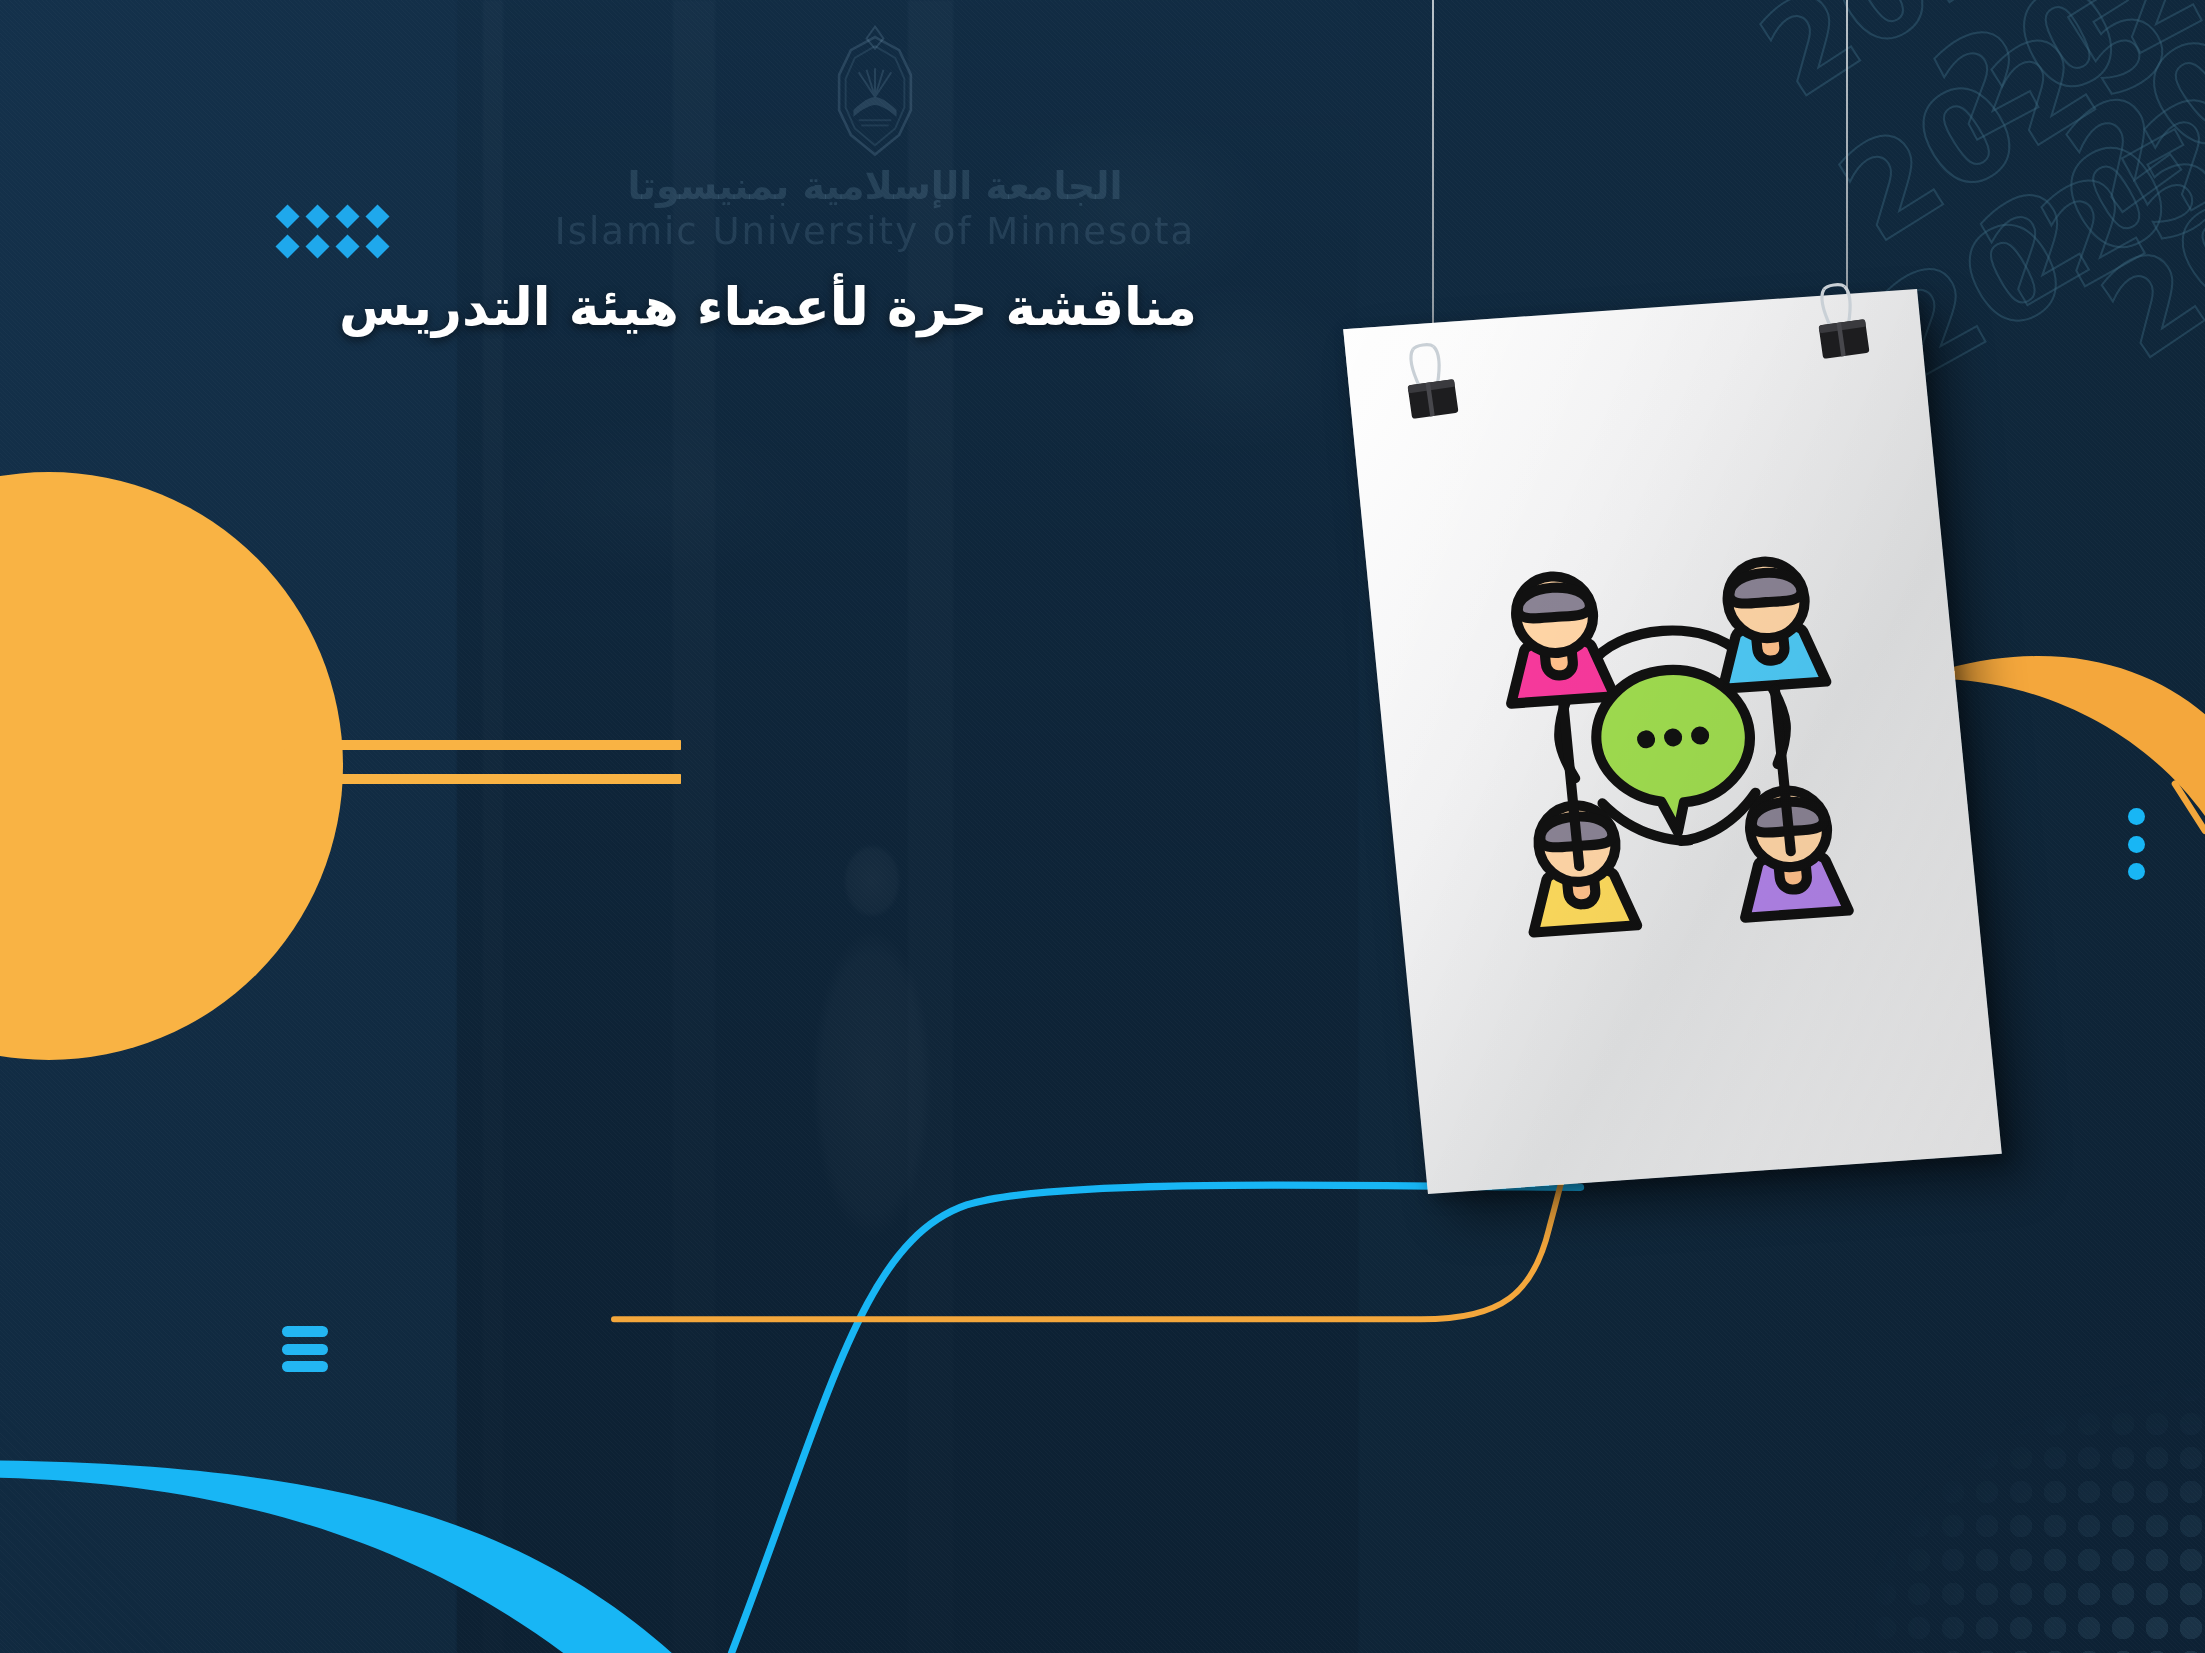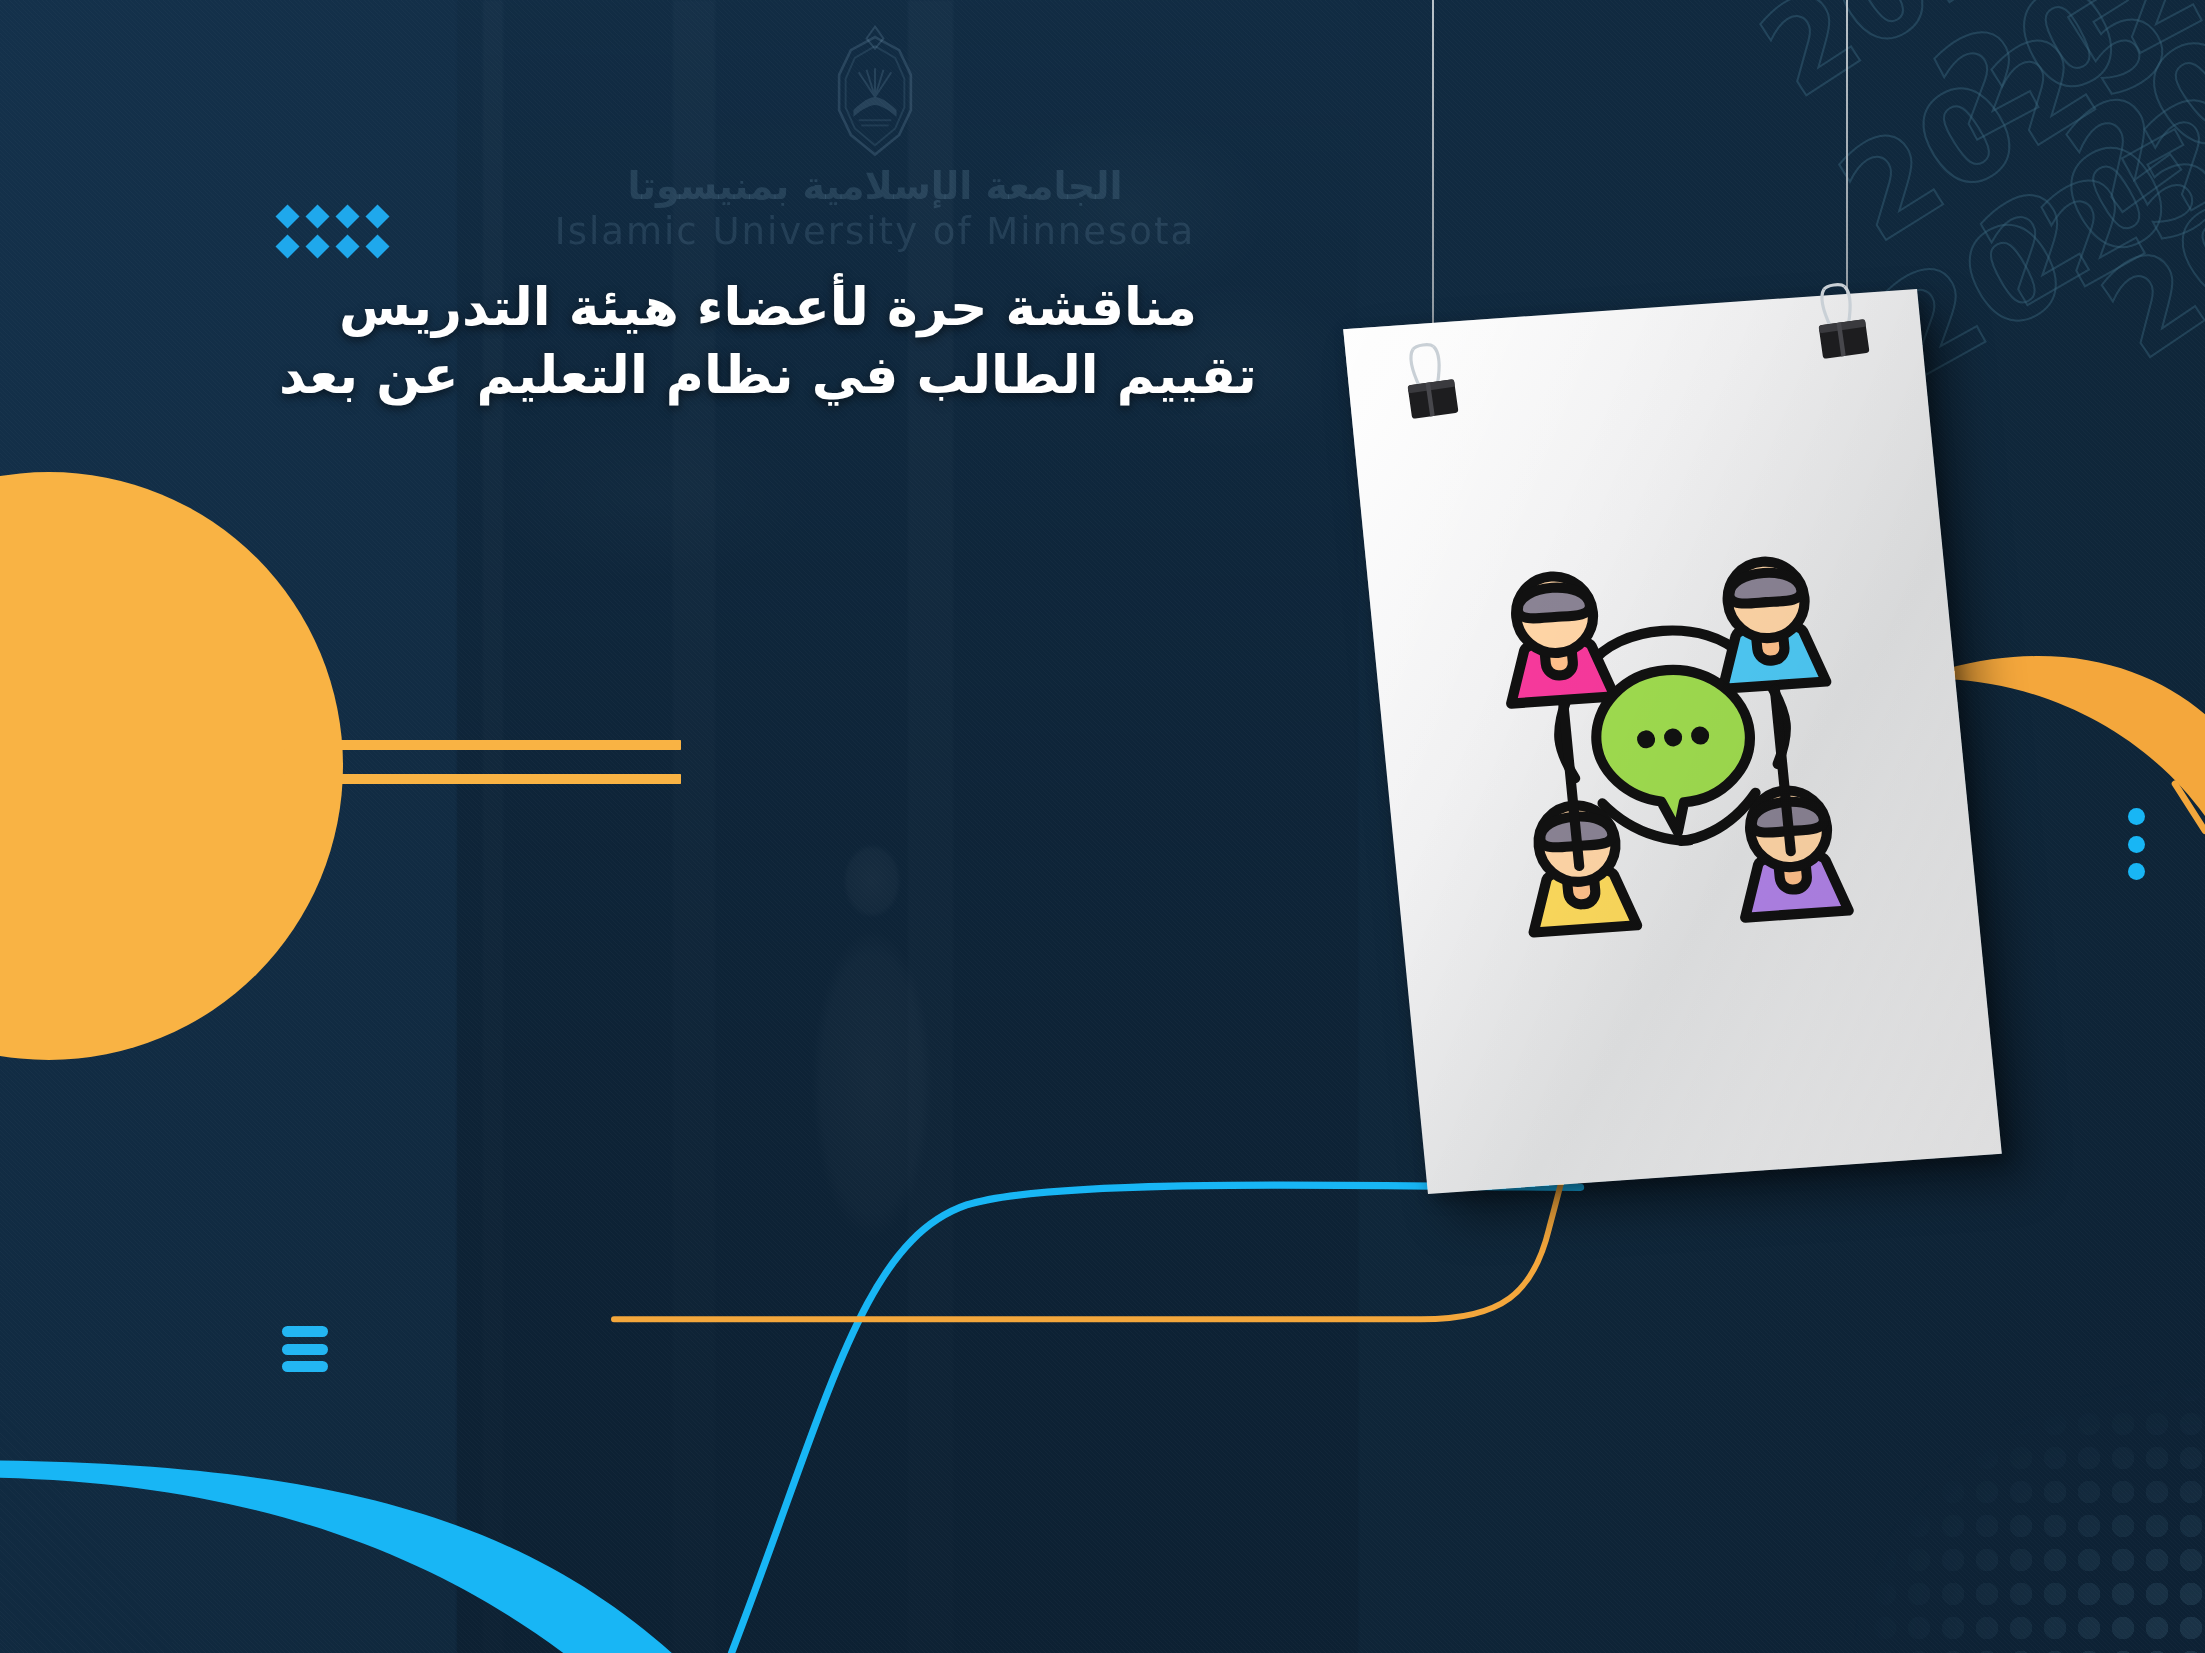--- a/index.html
+++ b/index.html
@@ -276,21 +276,20 @@
     <i></i>
     <i></i>
     <i></i>
     <i></i>
     <i></i>
     <i></i>
   </div>
 
   <div class="title-block">
     <div class="title-line">مناقشة حرة لأعضاء هيئة التدريس</div>
-    <div class="title-line">تقييم الطالب في نظام التعليم عن بعد</div>
   </div>
 
   <div class="rule-group">
     <span></span>
     <span></span>
   </div>
 
   <div class="hamburger">
     <span></span>
     <span></span>

